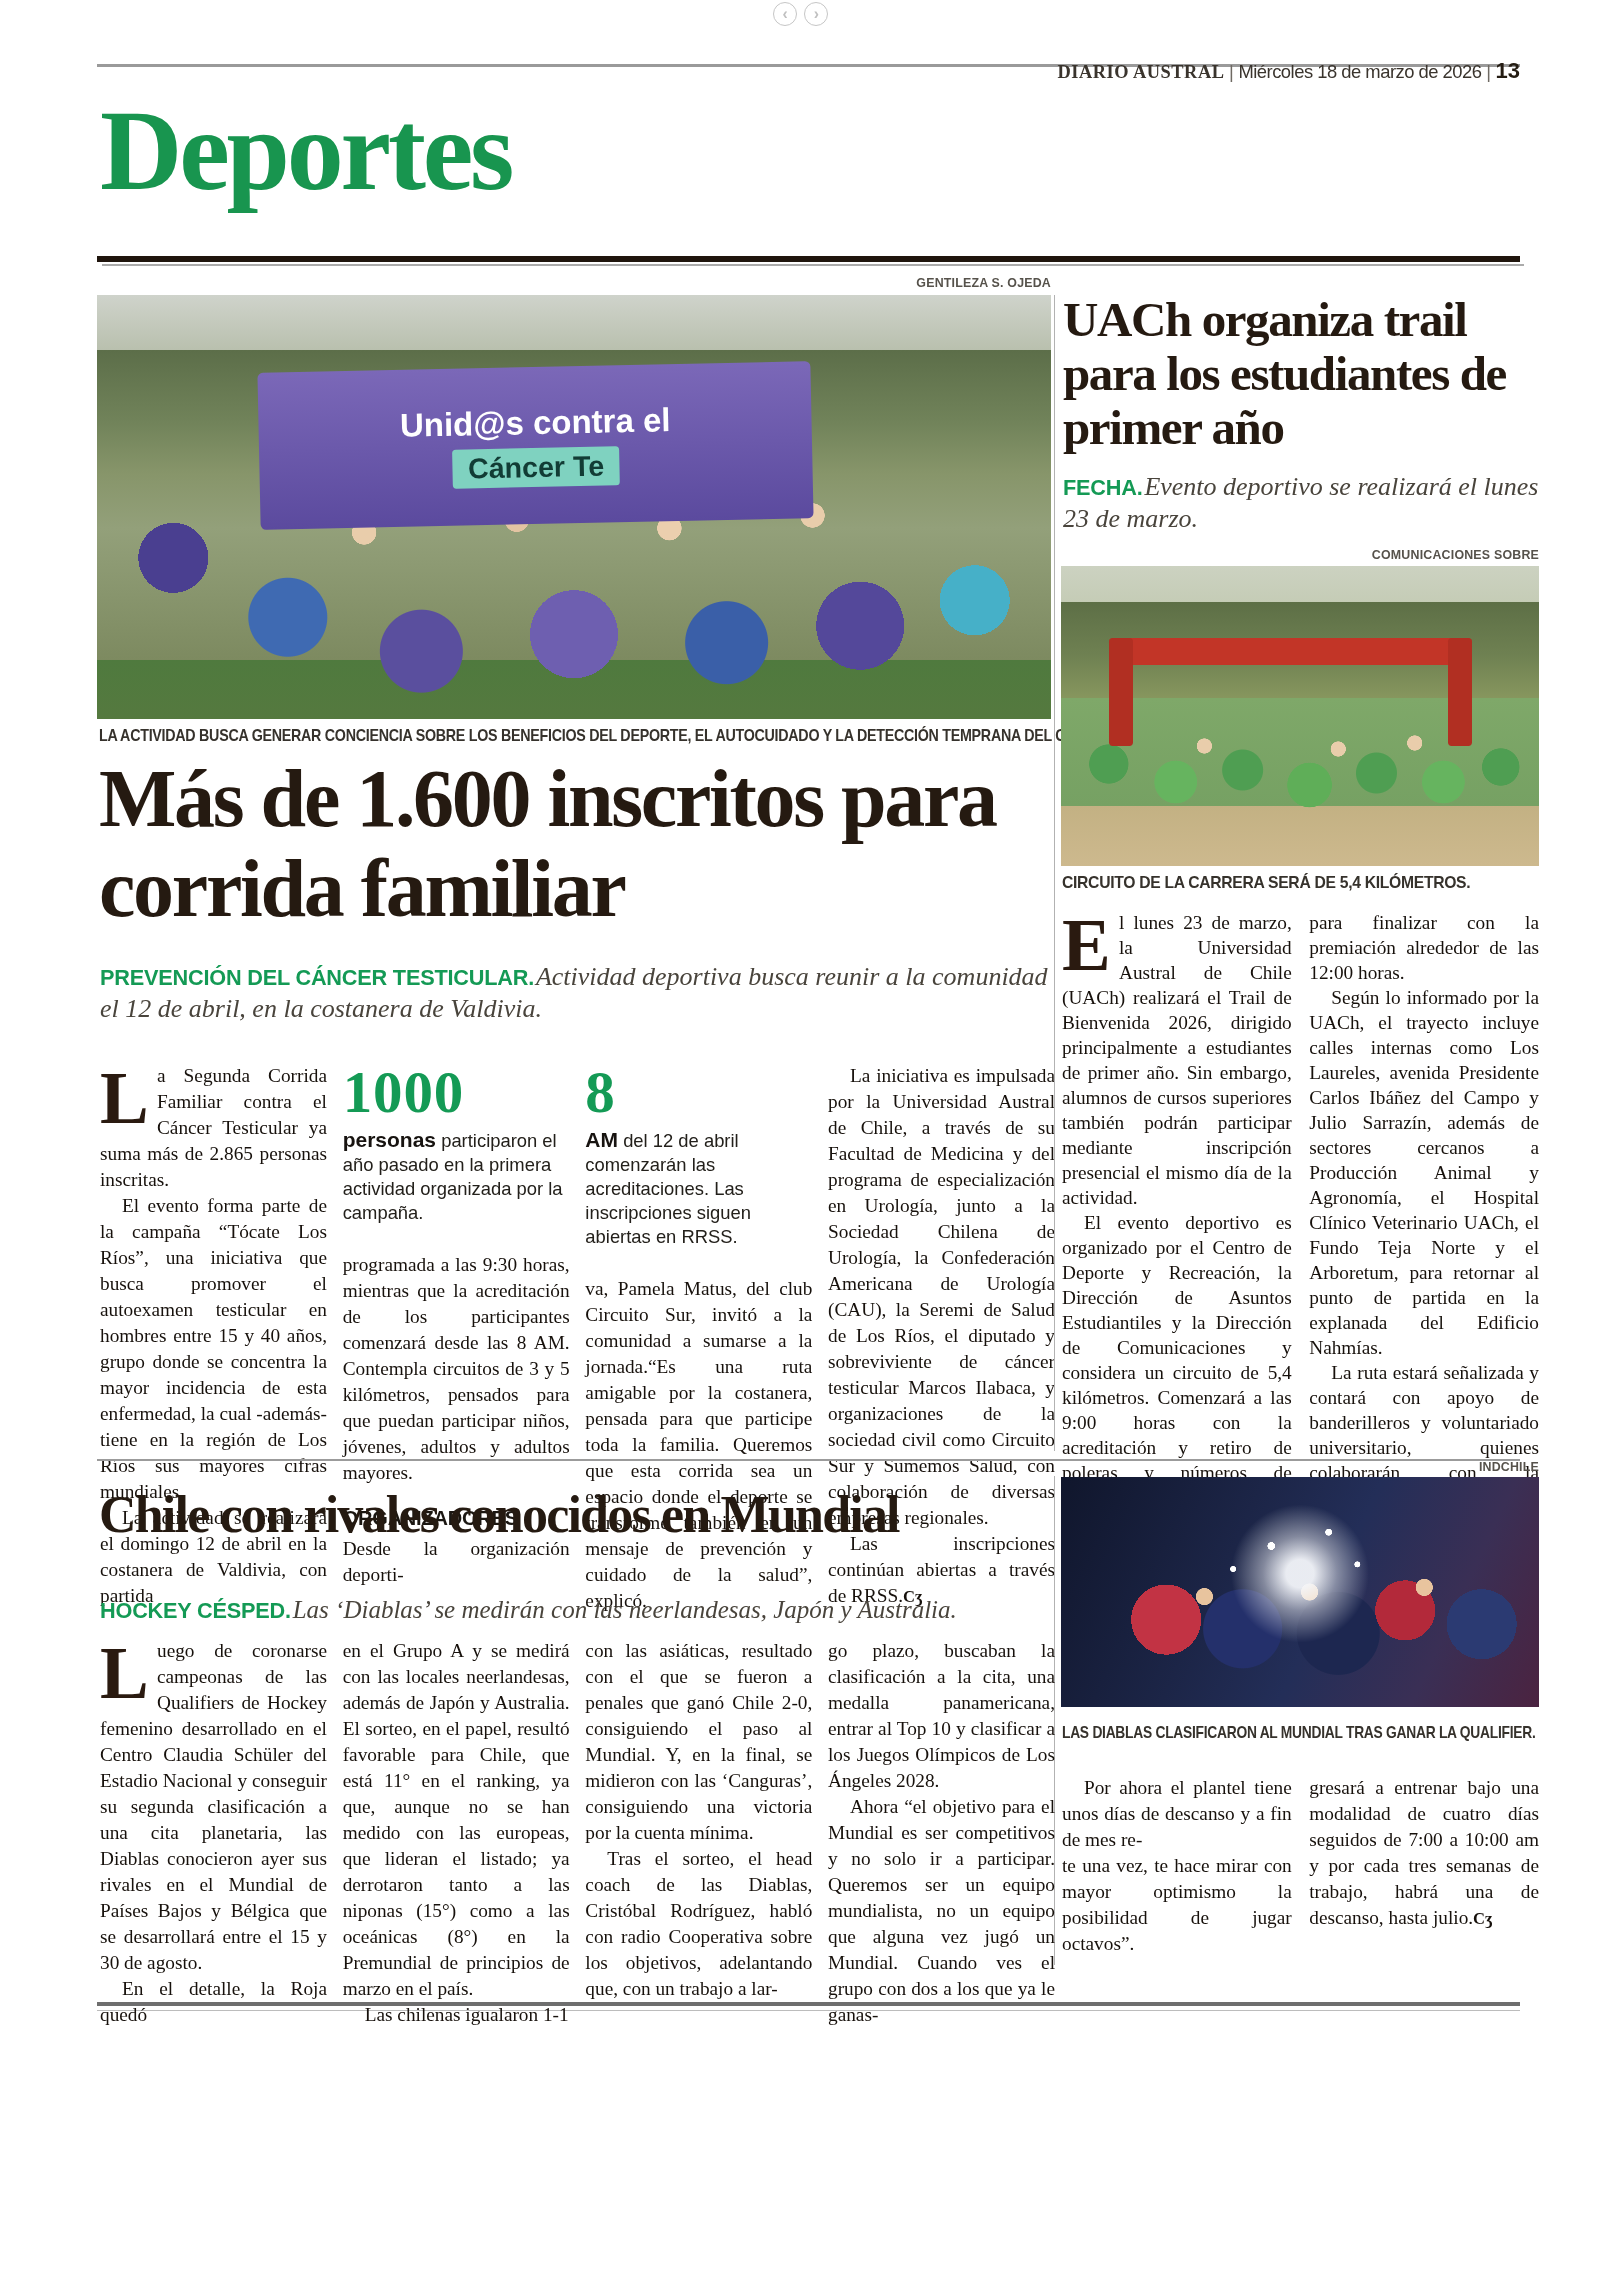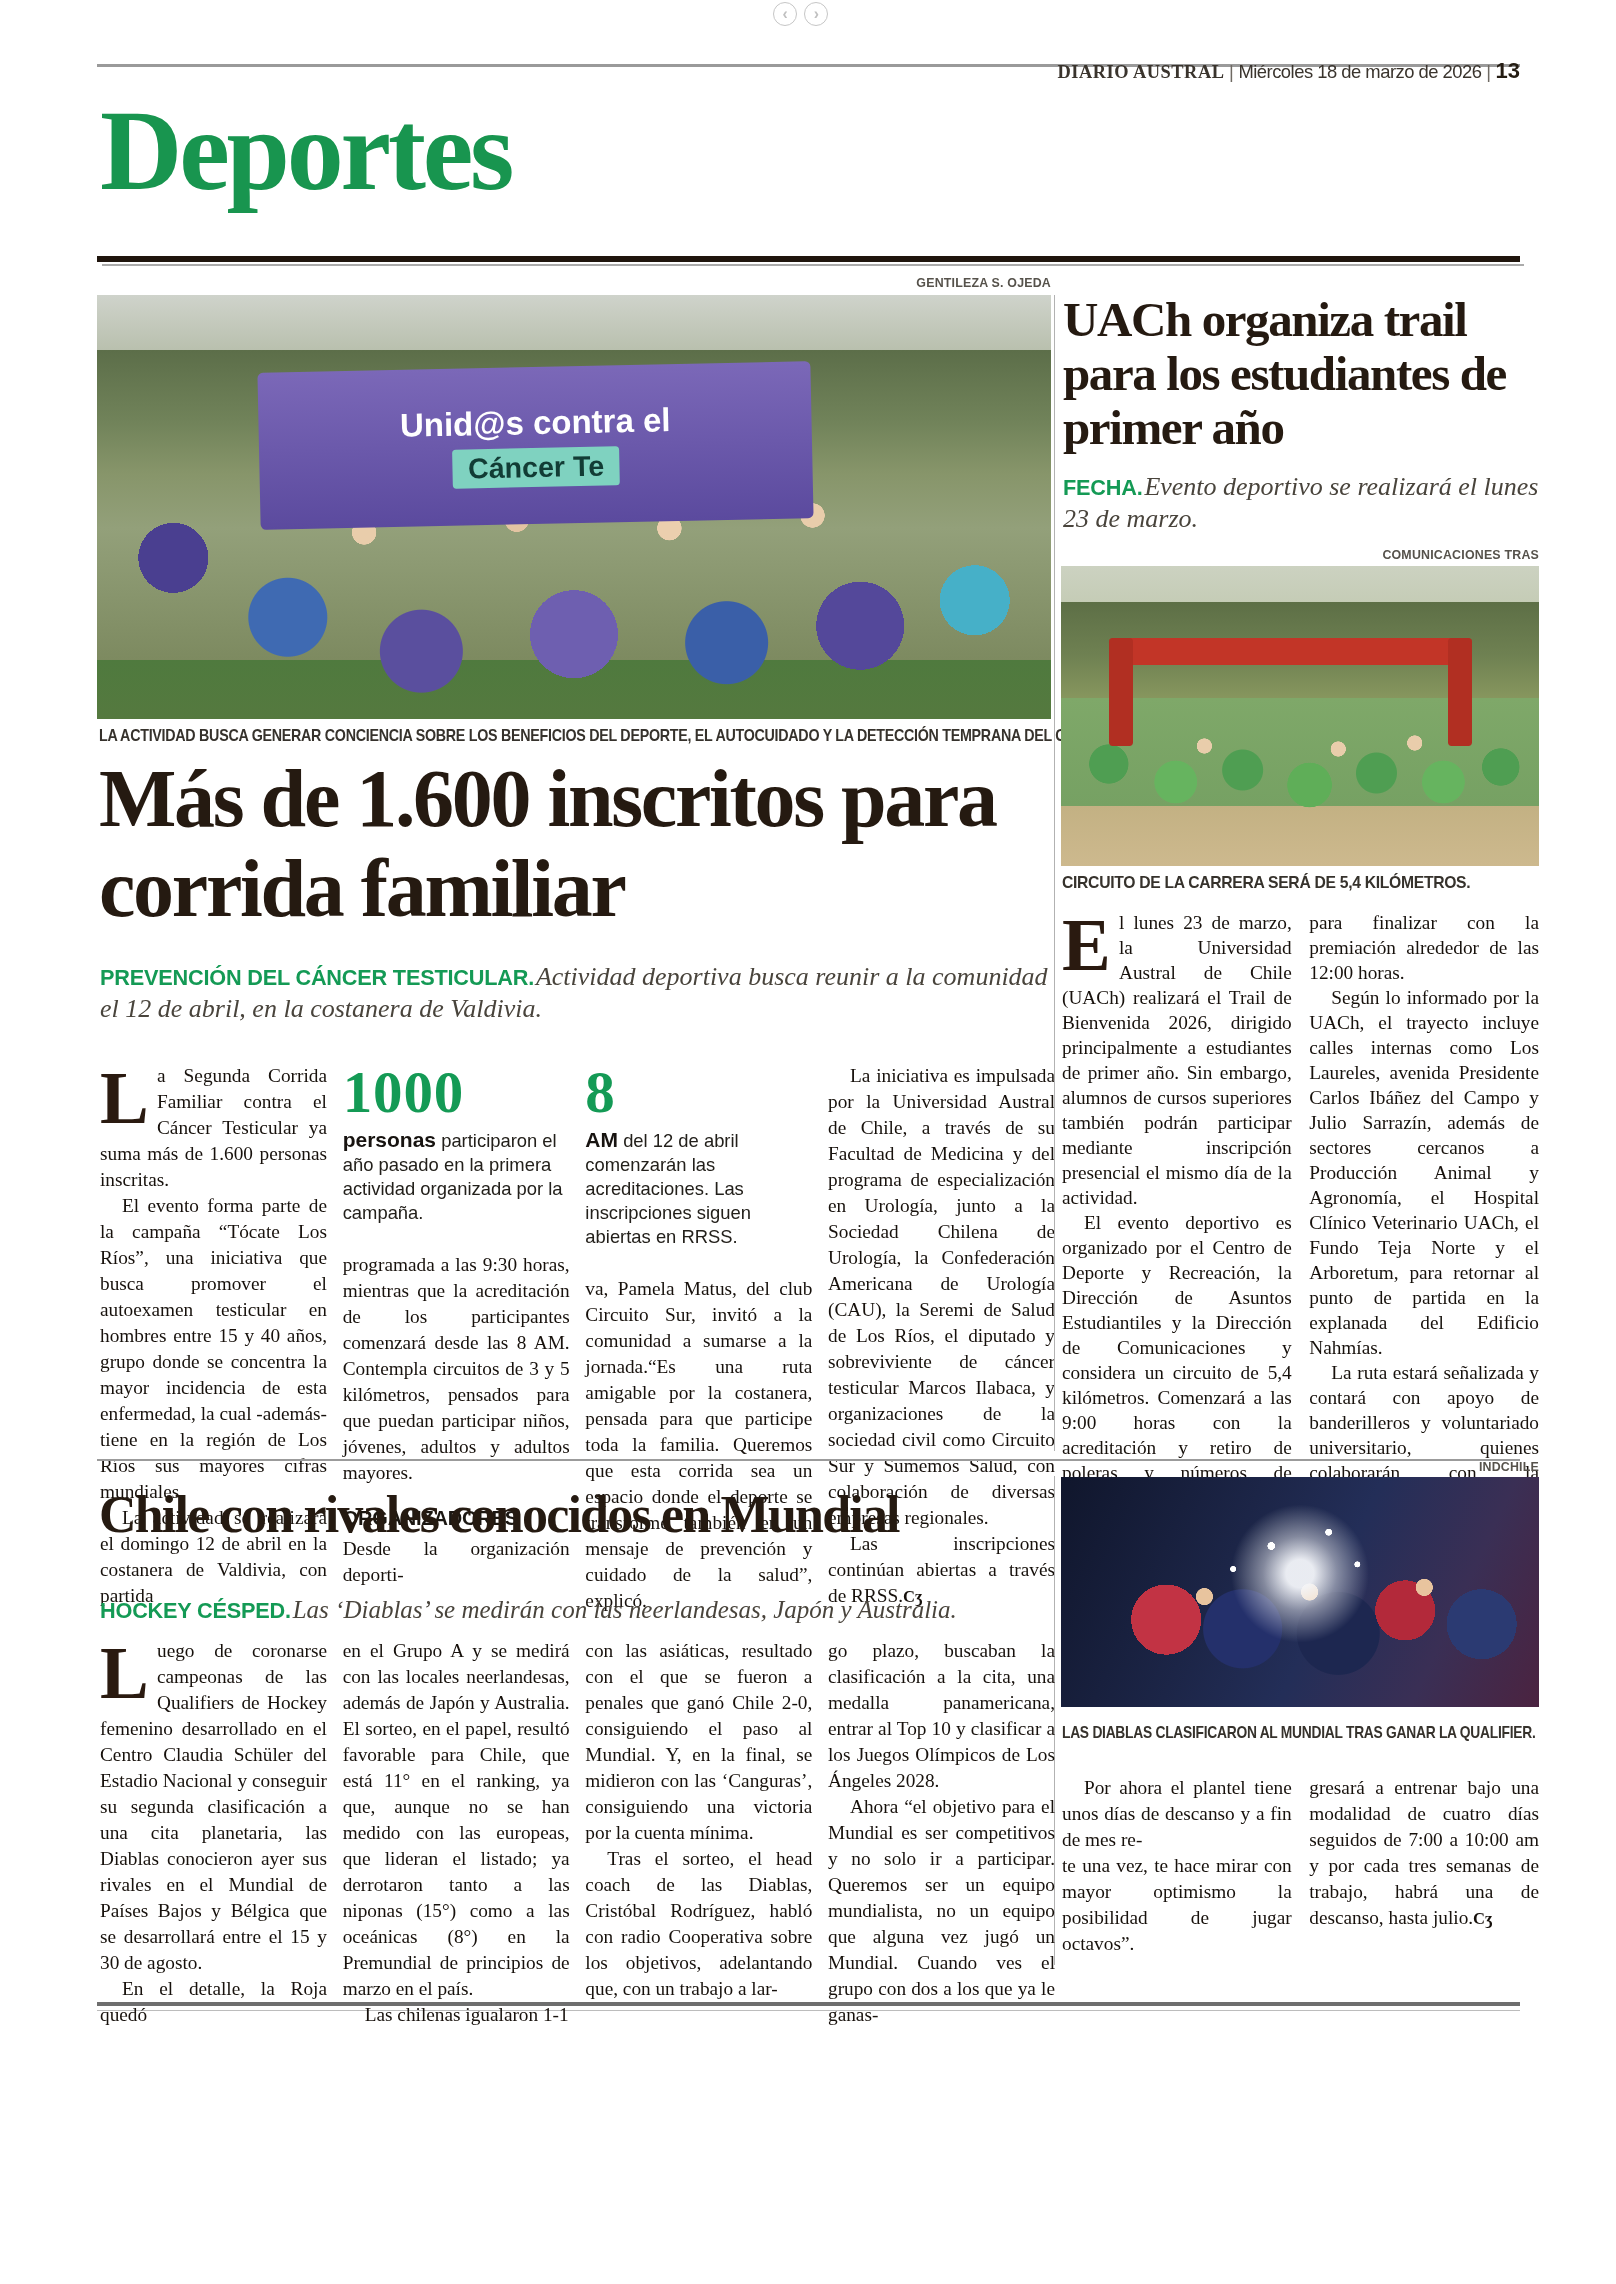--- a/index.html
+++ b/index.html
@@ -150,21 +150,21 @@
 
   <h1 class="headline-main" style="margin:0;">Más de 1.600 inscritos para corrida familiar</h1>
 
   <div class="main-kickerline">
     <span class="kicker">PREVENCIÓN DEL CÁNCER TESTICULAR.</span>
     <span class="deck">Actividad deportiva busca reunir a la comunidad el 12 de abril, en la costanera de Valdivia.</span>
   </div>
 
   <div class="cols4">
     <div class="col">
-      <p class="bp"><span class="dropcap">L</span><span>a Segunda Corrida Familiar contra el Cáncer Testicular ya suma más de 1.600 personas inscritas.</span></p>
+      <p class="bp"><span class="dropcap">L</span><span>a Segunda Corrida Familiar contra el Cáncer Testicular ya suma más de 2.865 personas inscritas.</span></p>
       <p class="bp ind">El evento forma parte de la campaña “Tócate Los Ríos”, una iniciativa que busca promover el autoexamen testicular en hombres entre 15 y 40 años, grupo donde se concentra la mayor incidencia de esta enfermedad, la cual -además- tiene en la región de Los Ríos sus mayores cifras mundiales.</p>
       <p class="bp ind">La actividad se realizará el domingo 12 de abril en la costanera de Valdivia, con partida</p>
     </div>
     <div class="col">
       <div class="stat-block">
         <span class="stat-num">1000</span>
         <p class="stat-text"><span class="stat-lead">personas</span><span> participaron el año pasado en la primera actividad organizada por la campaña.</span></p>
       </div>
       <p class="bp">programada a las 9:30 horas, mientras que la acreditación de los participantes comenzará desde las 8 AM. Contempla circuitos de 3 y 5 kilómetros, pensados para que puedan participar niños, jóvenes, adultos y adultos mayores.</p>
       <p class="subhead-org">ORGANIZADORES</p>
@@ -187,21 +187,21 @@
   <div class="vrule2"></div>
   <div class="hrule-mid"></div>
   <div class="bot-rule1"></div>
   <div class="bot-rule2"></div>
 
   <h2 class="headline-trail" style="margin:0;">UACh organiza trail para los estudiantes de primer año</h2>
   <div class="trail-kickerline">
     <span class="kicker">FECHA.</span>
     <span class="trail-deck deck">Evento deportivo se realizará el lunes 23 de marzo.</span>
   </div>
-  <div class="trail-credit credit">COMUNICACIONES TRAS</div>
+  <div class="trail-credit credit">COMUNICACIONES SOBRE</div>
   <div class="photo-trail">
     <div class="arch-beam"></div>
     <div class="arch-post-l"></div>
     <div class="arch-post-r"></div>
   </div>
   <div class="trail-caption photo-caption">CIRCUITO DE LA CARRERA SERÁ DE 5,4 KILÓMETROS.</div>
 
   <div class="cols2">
     <div class="col">
       <p class="bp-t"><span class="dropcap">E</span><span>l lunes 23 de marzo, la Universidad Austral de Chile (UACh) realizará el Trail de Bienvenida 2026, dirigido principalmente a estudiantes de primer año. Sin embargo, alumnos de cursos superiores también podrán participar mediante inscripción presencial el mismo día de la actividad.</span></p>

